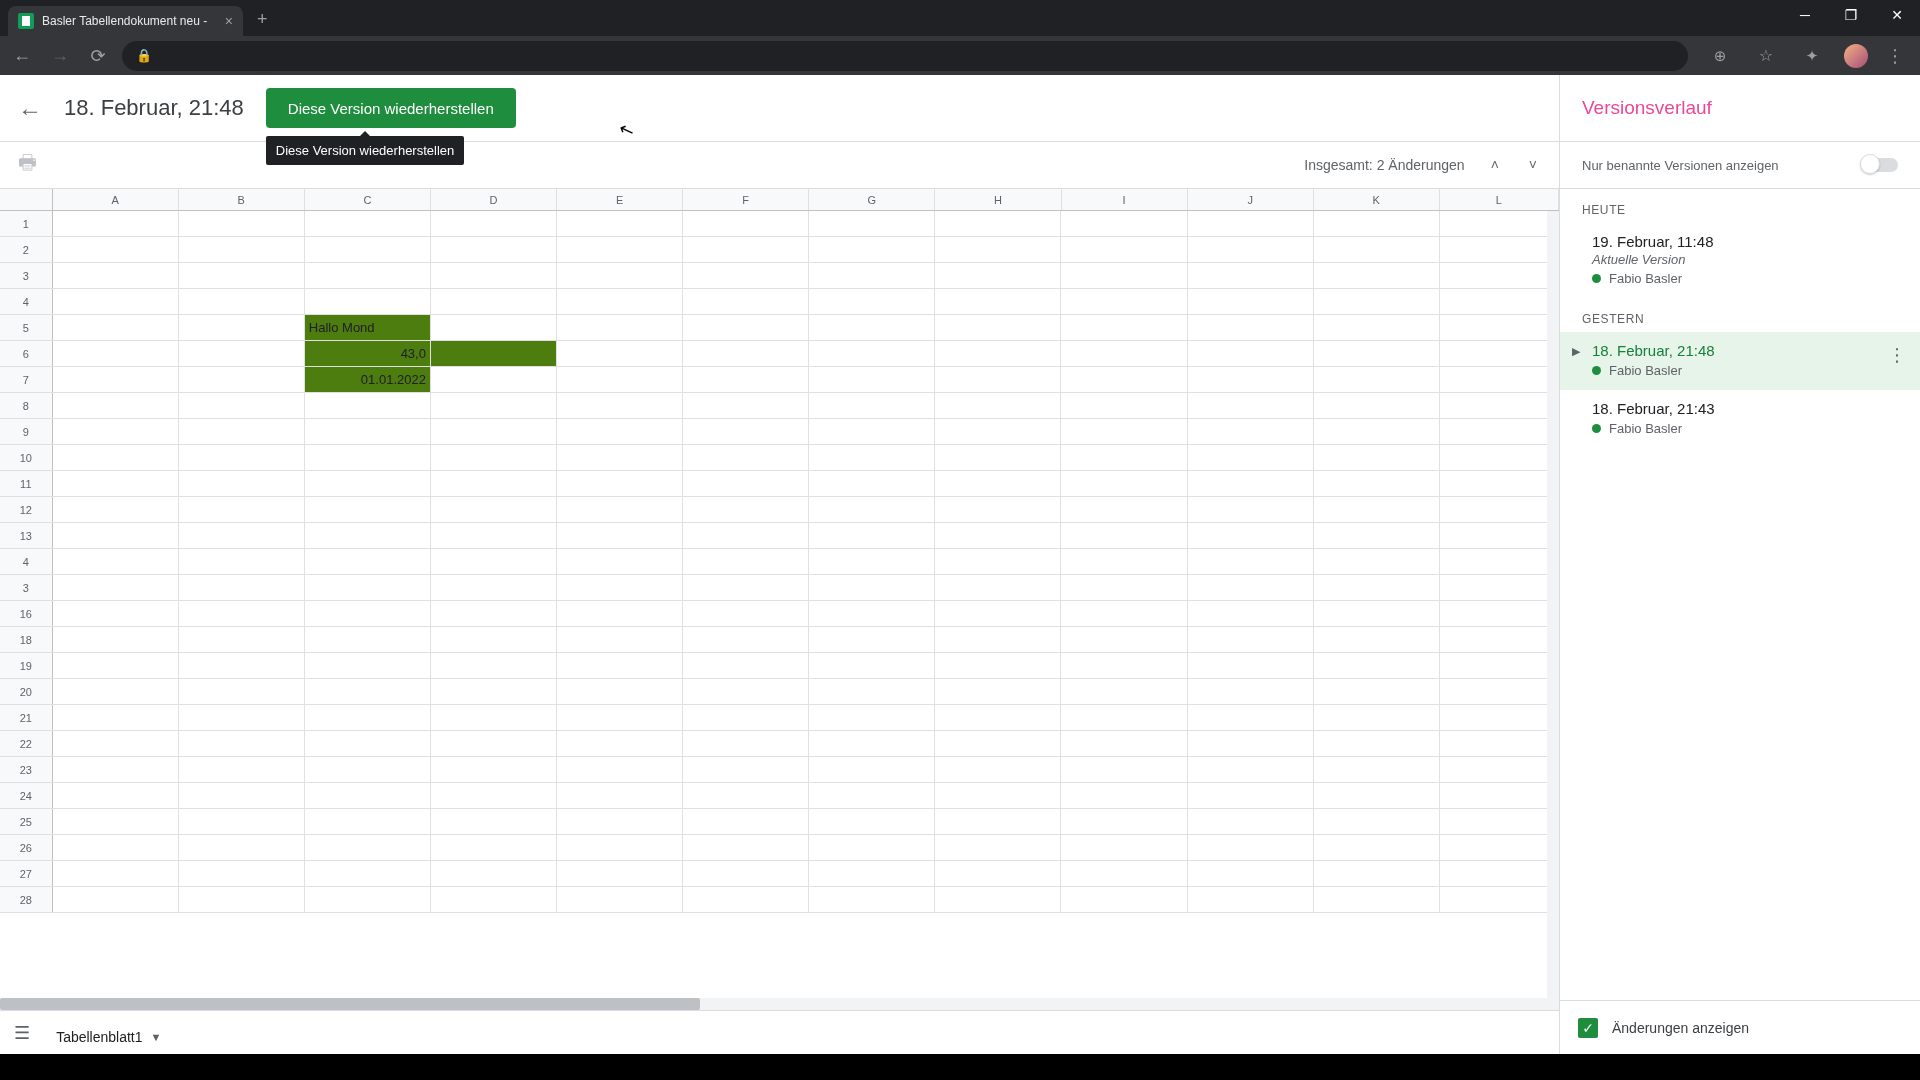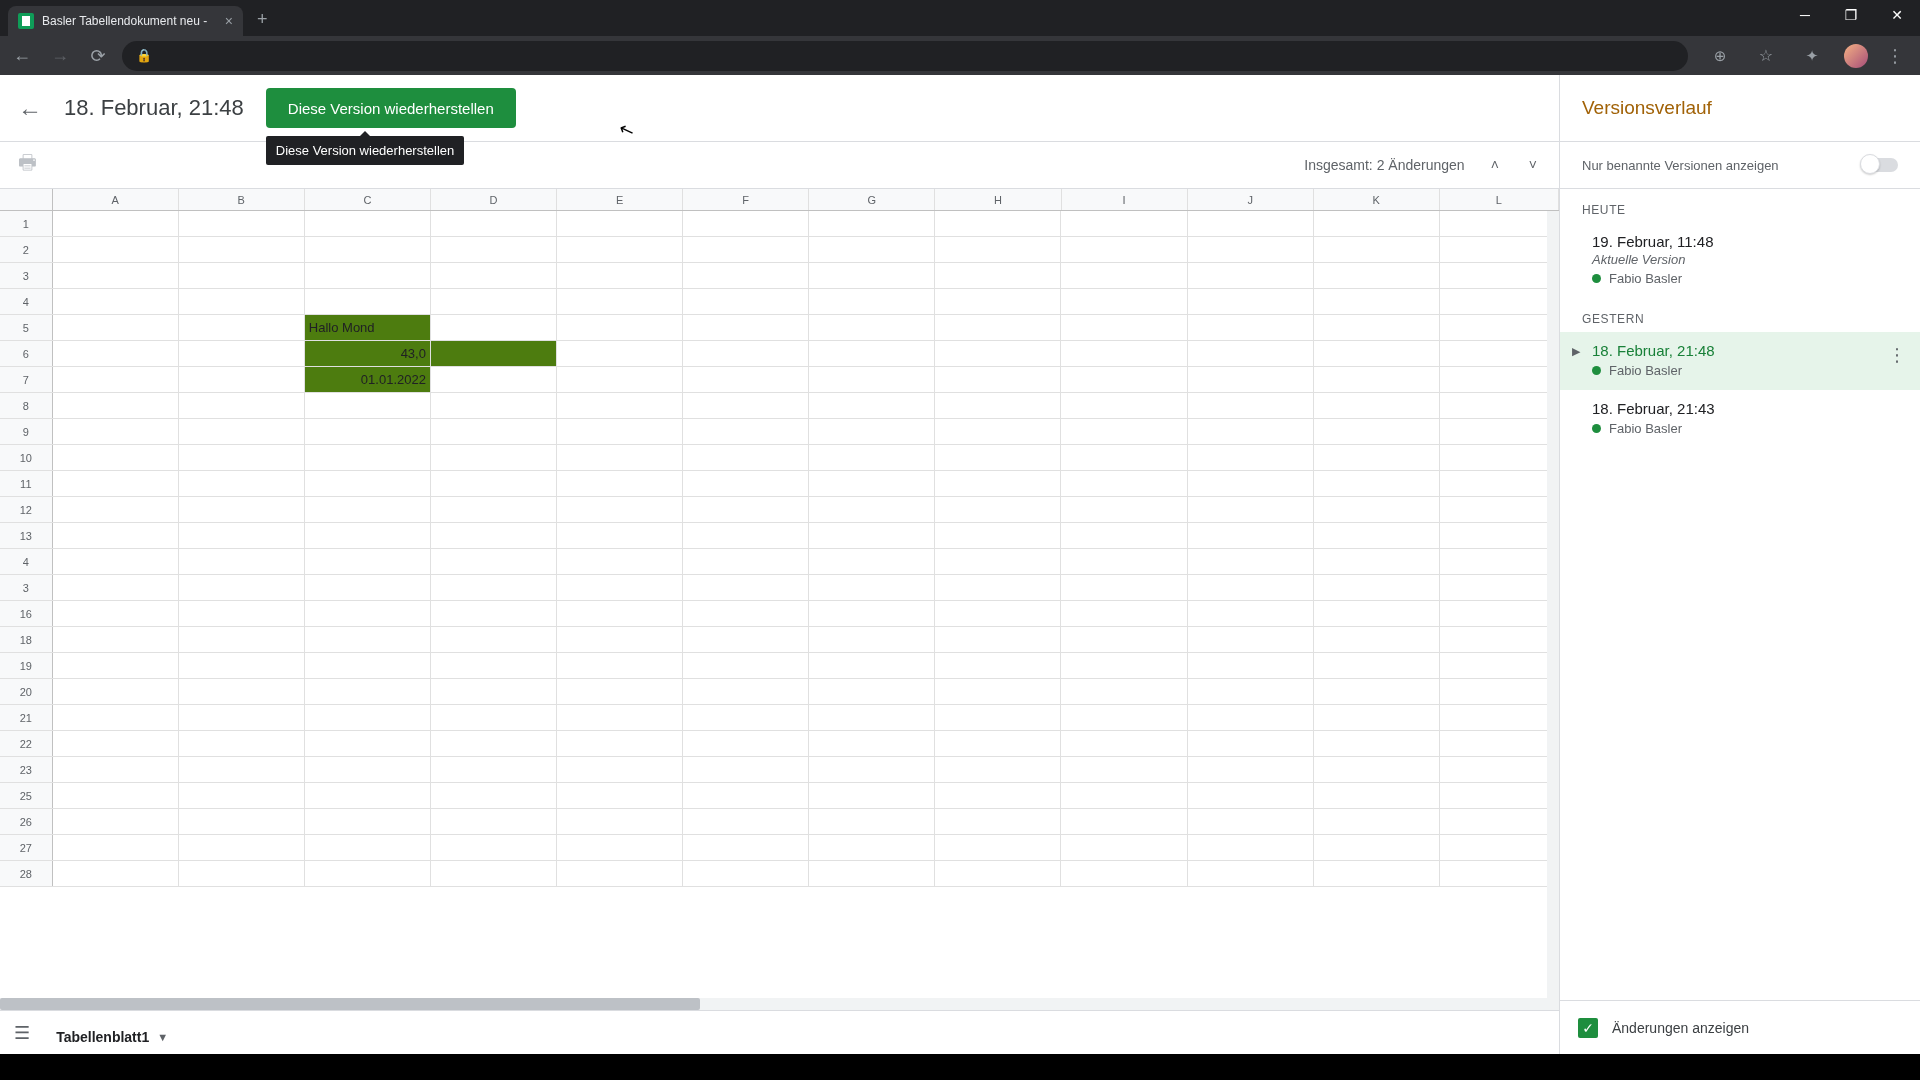--- a/index.html
+++ b/index.html
@@ -57,25 +57,25 @@
   .cell { border-right:1px solid #e0e0e0; padding:0 4px; display:flex; align-items:center; font-size:13px; color:#202124; overflow:hidden; white-space:nowrap; }
   .cell.r { justify-content:flex-end; }
   .hl { background:#4d7c0f; }
   .hscroll { height:12px; background:#f1f3f4; position:relative; }
   .hscroll-thumb { position:absolute; left:0; top:0; height:12px; width:700px; background:#bdc1c6; border-radius:2px; }
   .vscroll-stub { position:absolute; right:0; top:0; width:12px; bottom:0; background:#f1f3f4; }
 
   
   .sheet-tabs { height:44px; border-top:1px solid #dadce0; display:flex; align-items:center; padding:0 14px; gap:14px; }
   .menu-ic { color:#5f6368; font-size:18px; cursor:pointer; }
-  .sheet-tab { display:flex; align-items:center; gap:8px; padding:6px 12px; font-size:14px; font-weight:700; color:#202124; cursor:pointer;margin-top:8px; }
+  .sheet-tab { display:flex; align-items:center; gap:8px; padding:6px 12px; font-size:14px; font-weight:400; color:#202124; cursor:pointer;margin-top:8px; }
   .drop-ic { font-size:11px; color:#5f6368; }
 
   
-  .side-header { height:66px; display:flex; align-items:center; padding:12px 22px; font-size:19px; color:#a16207; }
+  .side-header { height:66px; display:flex; align-items:center; padding:12px 22px; font-size:19px; color:#ec4899; }
   .side-opts { height:48px; border-top:1px solid #dadce0; border-bottom:1px solid #dadce0; display:flex; align-items:center; padding:0 22px; justify-content:space-between; }
   .side-opts-label { font-size:13px; color:#5f6368; }
   .toggle { width:36px; height:14px; background:#dadce0; border-radius:8px; position:relative; cursor:pointer; }
   .toggle-knob { width:20px; height:20px; background:#fff; border:1px solid #dadce0; border-radius:50%; position:absolute; left:-2px; top:-4px; box-shadow:0 1px 2px rgba(0,0,0,0.2); }
 
   .version-list { flex:1; overflow:auto; }
   .section-label { padding:14px 22px 6px; font-size:12px; font-weight:500; letter-spacing:0.6px; color:#5f6368; }
   .version-item { padding:10px 22px 12px 32px; cursor:pointer; position:relative; }
   .version-item.selected { background:#e6f4ea; }
   .v-title { font-size:15px; color:#202124; }
@@ -474,20 +474,35 @@
               <div class="cell" style="width: 127px;"></div>
               <div class="cell" style="width: 127px;"></div>
               <div class="cell" style="width: 127px;"></div>
               <div class="cell" style="width: 127px;"></div>
               <div class="cell" style="width: 127px;"></div>
               <div class="cell" style="width: 127px;"></div>
               <div class="cell" style="width: 120px;"></div>
             </div>
             <div class="grid-row">
               <div class="row-h">23</div>
+              <div class="cell" style="width: 127px;"></div>
+              <div class="cell" style="width: 127px;"></div>
+              <div class="cell" style="width: 127px;"></div>
+              <div class="cell" style="width: 127px;"></div>
+              <div class="cell" style="width: 127px;"></div>
+              <div class="cell" style="width: 127px;"></div>
+              <div class="cell" style="width: 127px;"></div>
+              <div class="cell" style="width: 127px;"></div>
+              <div class="cell" style="width: 127px;"></div>
+              <div class="cell" style="width: 127px;"></div>
+              <div class="cell" style="width: 127px;"></div>
+              <div class="cell" style="width: 120px;"></div>
+            </div>
+            <div class="grid-row">
+              <div class="row-h">24</div>
               <div class="cell" style="width: 127px;"></div>
               <div class="cell" style="width: 127px;"></div>
               <div class="cell" style="width: 127px;"></div>
               <div class="cell" style="width: 127px;"></div>
               <div class="cell" style="width: 127px;"></div>
               <div class="cell" style="width: 127px;"></div>
               <div class="cell" style="width: 127px;"></div>
               <div class="cell" style="width: 127px;"></div>
               <div class="cell" style="width: 127px;"></div>
               <div class="cell" style="width: 127px;"></div>

